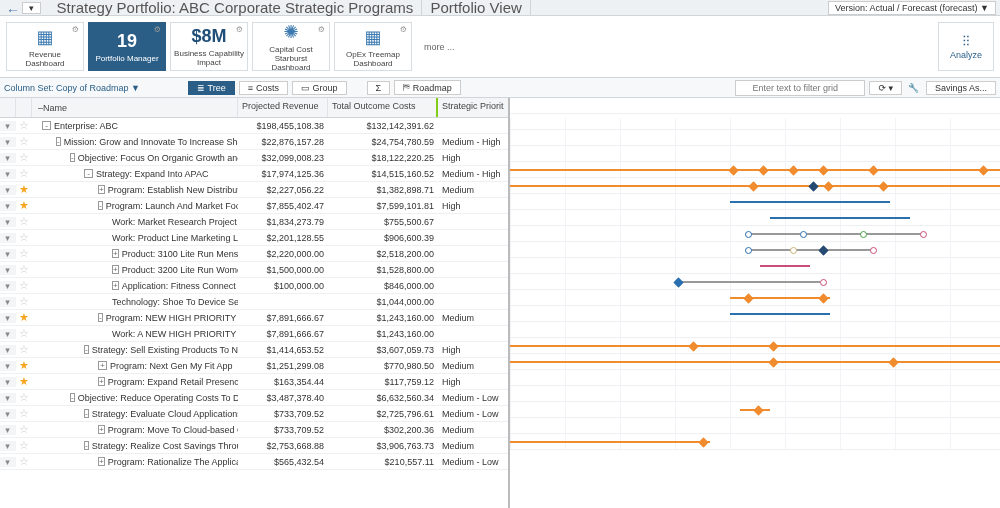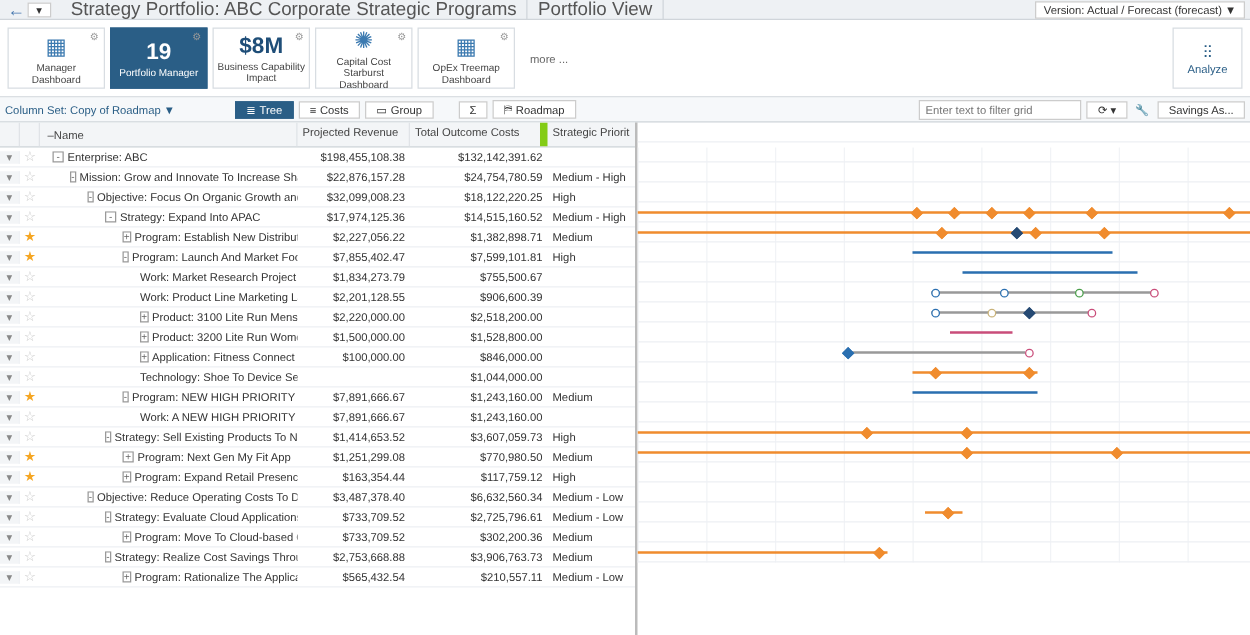--- a/index.html
+++ b/index.html
@@ -19,33 +19,33 @@
 .card .gear { position: absolute; top: 2px; right: 4px; font-size: 8px; color: #999; }
 .more { align-self: center; font-size: 9px; color: #666; padding: 0 8px; cursor: pointer; }
 .analyze { margin-left: auto; border: 1px solid #d8dde2; width: 56px; display: flex; flex-direction: column; align-items: center; justify-content: center; font-size: 9px; color: #2a5e86; cursor: pointer; }
 .analyze .ci { font-size: 14px; }
 
 .toolbar { height: 20px; background: #f6f8fa; border-bottom: 1px solid #d0d5da; display: flex; align-items: center; padding: 0 4px; gap: 4px; font-size: 9px; }
 .toolbar .colset { color: #2a5e86; cursor: pointer; }
 .toolbar .btn { border: 1px solid #ccc; background: #fff; padding: 1px 8px; cursor: pointer; display: inline-flex; align-items: center; gap: 3px; }
 .toolbar .btn.active { background: #2a5e86; color: #fff; border-color: #2a5e86; }
 .toolbar .spacer { flex: 1; }
-.toolbar input { border: 1px solid #ccc; padding: 2px 4px; font-size: 9px; width: 130px; }
+.toolbar input { border: 1px solid #ccc; padding: 2px 16px; font-size: 9px; width: 130px; }
 .toolbar .ic { width: 16px; text-align: center; cursor: pointer; color: #555; }
 
 .grid { display: flex; height: 410px; }
 .left { width: 510px; border-right: 2px solid #bbb; overflow: hidden; }
 .right { flex: 1; overflow: hidden; position: relative; }
 
 .hdr { height: 20px; background: #f3f5f7; border-bottom: 1px solid #d0d5da; display: flex; font-size: 9px; color: #444; }
 .left .hdr .c0 { width: 16px; border-right: 1px solid #e0e3e7; }
 .left .hdr .c1 { width: 16px; border-right: 1px solid #e0e3e7; }
 .left .hdr .cname { flex: 1; padding: 3px 6px; border-right: 1px solid #e0e3e7; display: flex; align-items: center; }
 .left .hdr .crev { width: 90px; padding: 3px 4px; text-align: left; border-right: 1px solid #e0e3e7; }
-.left .hdr .cout { width: 110px; padding: 3px 4px; border-right: 6px solid #84cc16; }
+.left .hdr .cout { width: 110px; padding: 3px 4px; border-right: 2px solid #84cc16; }
 .left .hdr .cpri { width: 70px; padding: 3px 4px; }
 
 .row { height: 16px; border-bottom: 1px solid #edf0f3; display: flex; font-size: 9px; align-items: center; }
 .row .c0 { width: 16px; text-align: center; color: #888; border-right: 1px solid #f0f2f5; cursor: pointer; background: #f3f5f7; }
 .row .c1 { width: 16px; text-align: center; font-size: 11px; cursor: pointer; }
 .row .c1.fav { color: #f5a623; }
 .row .c1.nofav { color: #ccc; }
 .row .cname { flex: 1; padding: 0 2px; white-space: nowrap; overflow: hidden; text-overflow: ellipsis; display: flex; align-items: center; }
 .row .exp { display: inline-block; width: 9px; height: 9px; border: 1px solid #999; text-align: center; line-height: 7px; font-size: 8px; margin-right: 3px; color: #666; cursor: pointer; }
 .row .crev { width: 90px; padding: 0 4px; text-align: right; }
@@ -69,21 +69,21 @@
   <span class="dd">▾</span>
   <span class="crumb"><span>Strategy Portfolio:</span> <span>ABC Corporate Strategic Programs</span></span>
   <span class="crumb">Portfolio View</span>
   <span class="version">Version: Actual / Forecast (forecast) ▼</span>
 </div>
 
 <div class="cards">
   <div id="cards-host" style="display: contents;"><div class="card">
         <span class="gear">⚙</span>
         <div class="ci">▦</div>
-        <div>Manager Dashboard</div>
+        <div>Revenue Dashboard</div>
       </div><div class="card active">
         <span class="gear">⚙</span>
         <div class="big">19</div>
         <div>Portfolio Manager</div>
       </div><div class="card">
         <span class="gear">⚙</span>
         <div class="big">$8M</div>
         <div>Business Capability Impact</div>
       </div><div class="card">
         <span class="gear">⚙</span>

